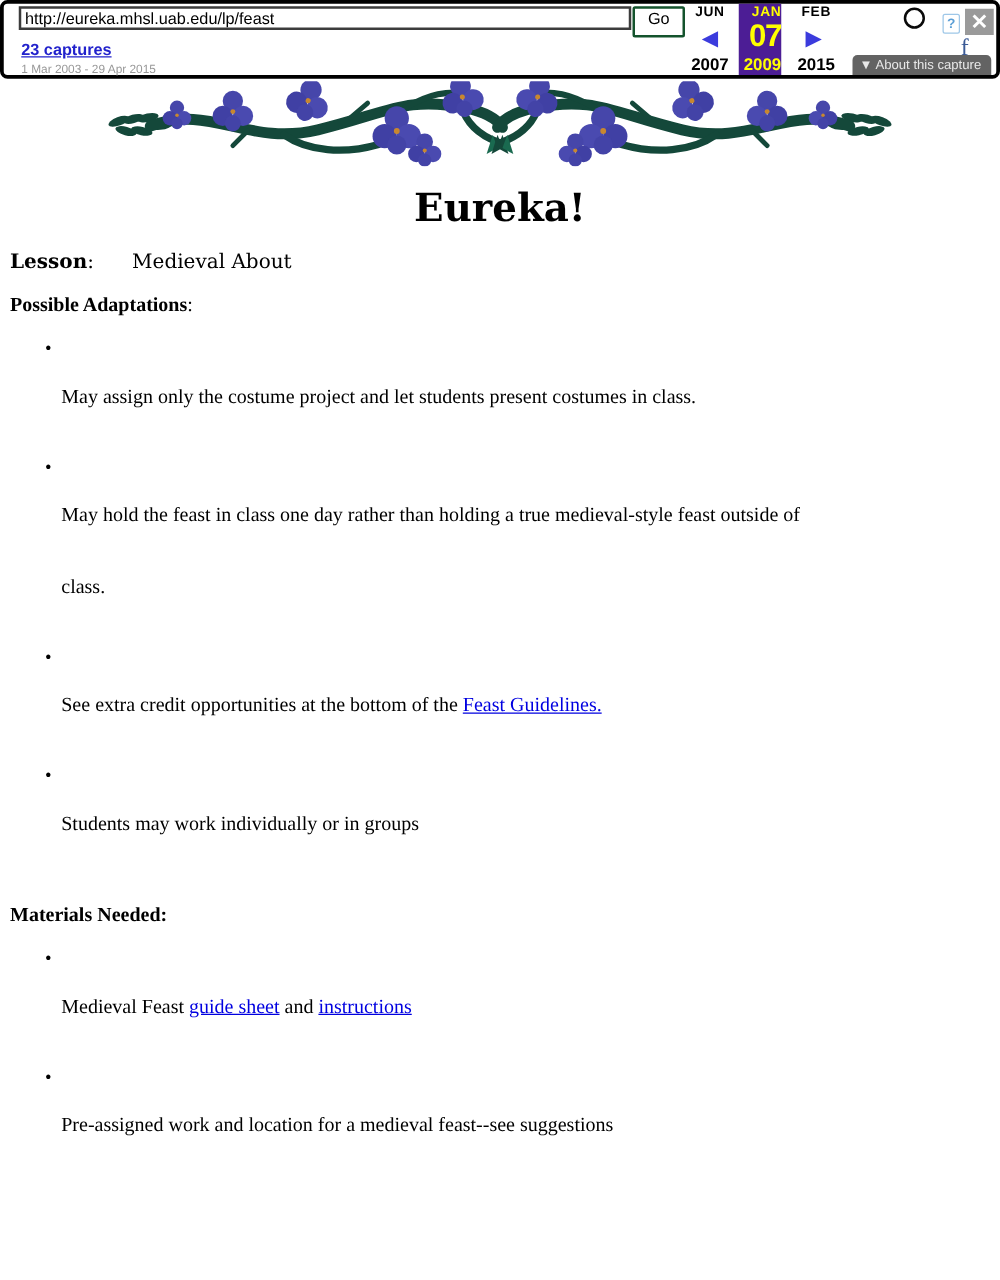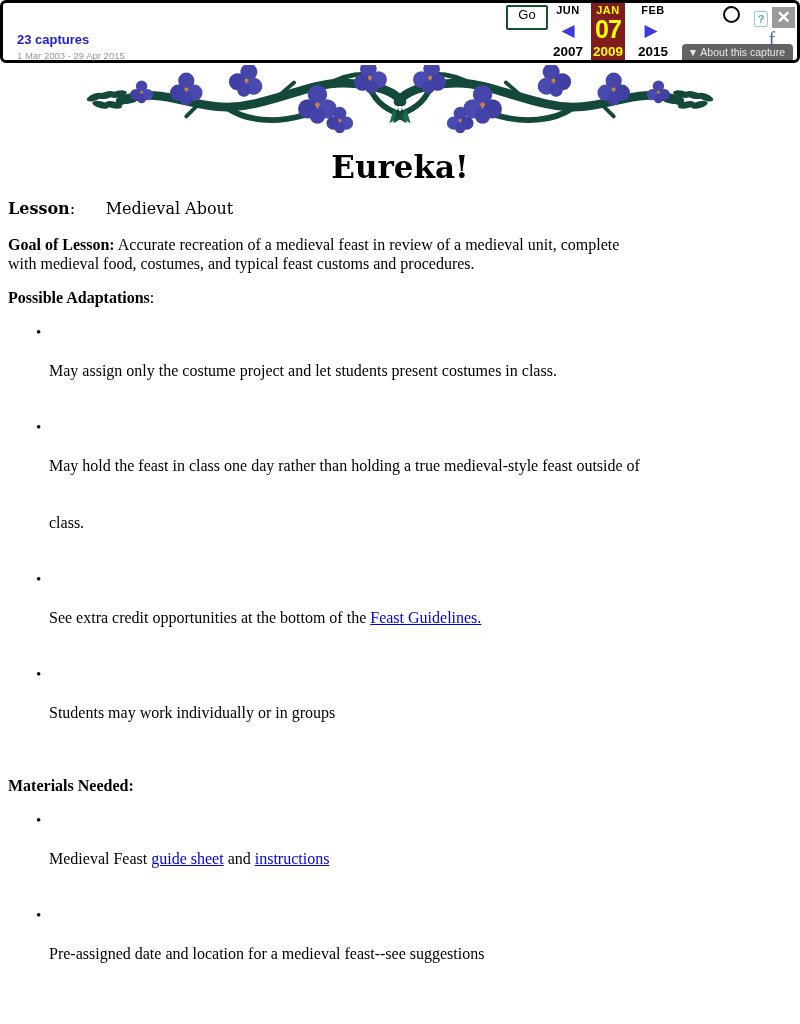--- a/index.html
+++ b/index.html
@@ -4,29 +4,29 @@
 <style>
   html,body{margin:0;padding:0;background:#fff;}
   body{width:800px;height:1024px;overflow:hidden;font-family:"Liberation Sans",sans-serif;}
 
   
   .wb{position:relative;height:57px;background:#fff;border:3px solid #000;border-radius:6px;margin:0;}
   .wb-url{position:absolute;left:12px;top:2px;width:480px;height:15px;border:2px solid #3c3c3c;
           font-family:"Liberation Sans",sans-serif;font-size:13px;padding:0 3px;color:#000;background:#fff;}
   .wb-go{position:absolute;left:503px;top:2px;width:38px;height:21px;background:#fff;border:2px solid #14532d;
          font-size:13px;line-height:15px;text-align:center;cursor:pointer;border-radius:2px;}
-  .wb-cap{position:absolute;left:14px;top:29px;font-size:13px;font-weight:bold;color:#2222cc;cursor:pointer;}
+  .wb-cap{position:absolute;left:14px;top:29px;font-size:13px;font-weight:bold;color:#2222cc;text-decoration:underline;cursor:pointer;}
   .wb-range{position:absolute;left:14px;top:47px;font-size:9.5px;color:#999;}
   .wb-nav{position:absolute;left:545px;top:0;height:100%;display:flex;}
   .col{height:100%;position:relative;}
   .col .mon{position:absolute;top:1px;width:100%;font-size:11px;font-weight:bold;letter-spacing:.5px;}
   .col .arr{position:absolute;top:17px;width:100%;font-size:17px;color:#3b3bdd;line-height:22px;cursor:pointer;}
   .col .yr{position:absolute;bottom:1px;width:100%;font-size:13.5px;font-weight:bold;}
   .col-prev{width:40px;text-align:center;}
-  .col-cur{width:34px;background:#7f1d1d;color:#ff0;text-align:center;margin-left:3px;}
+  .col-cur{width:34px;background:#4c1d95;color:#ff0;text-align:right;margin-left:3px;}
   .col-cur .mon{color:#ff0;}
   .col-cur .day{position:absolute;top:12px;width:100%;font-size:25px;font-weight:bold;color:#ff0;letter-spacing:-1px;}
   .col-cur .yr{color:#ff0;}
   .col-next{width:46px;text-align:center;margin-left:3px;}
   .col-next .mon,.col-next .yr{padding-left:2px;}
   .wb-circle{position:absolute;right:57px;top:3px;width:13px;height:13px;border:2.5px solid #0a0a0a;border-radius:50%;}
   .wb-help{position:absolute;right:29px;top:8px;width:12px;height:14px;border:1px solid #9ec7e8;border-radius:2px;
            color:#5c9fd6;font-size:11px;font-weight:bold;text-align:center;line-height:14px;cursor:pointer;}
   .wb-close{position:absolute;right:2px;top:4px;width:23px;height:21px;background:#9a9a9a;color:#fff;
             font-size:17px;font-weight:bold;text-align:center;line-height:21px;cursor:pointer;}
@@ -86,20 +86,21 @@
       <path d="M330 44 l5 16 l-9 -5 z" fill="#14483a"></path>
     </g>
     <g id="border">
       <use href="#halfL"></use>
       <use href="#halfL" transform="translate(656,0) scale(-1,1)"></use>
     </g>
   </defs>
 </svg>
 
 <div class="wb">
+  <input class="wb-url" type="text" value="http://eureka.mhsl.uab.edu/lp/feast" style="">
   <div class="wb-go">Go</div>
   <a class="wb-cap">23 captures</a>
   <div class="wb-range">1 Mar 2003 - 29 Apr 2015</div>
 
   <div class="wb-nav">
     <div class="col col-prev">
       <div class="mon">JUN</div>
       <div class="arr">◀</div>
       <div class="yr">2007</div>
     </div>
@@ -129,24 +130,20 @@
 </div>
 
 <div class="title">
   <div>Eureka!</div>
 </div>
 
 <div class="page-body">
 
   <div class="pline wide mb17"><b>Lesson</b><span>:      Medieval About</span></div>
 
-  <div class="mb15">
-    <div class="pline"><b>Goal of Lesson:</b><span> Accurate recreation of a medieval feast in review of a medieval unit, complete</span></div>
-    <div class="pline"><span>with medieval food, costumes, and typical feast customs and procedures.</span></div>
-  </div>
 
   <div class="pline mb16"><b>Possible Adaptations</b><span>:</span></div>
 
   <ul class="blist">
     <li>
       <div class="pline"><span>May assign only the costume project and let students present costumes in class.</span></div>
     </li>
     <li>
       <div class="pline"><span>May hold the feast in class one day rather than holding a true medieval-style feast outside of</span></div>
       <div class="pline"><span>class.</span></div>
@@ -159,18 +156,18 @@
     </li>
   </ul>
 
   <div class="pline mb16"><b>Materials Needed:</b></div>
 
   <ul class="blist">
     <li>
       <div class="pline"><span>Medieval Feast </span><a class="lnk">guide sheet</a><span> and </span><a class="lnk">instructions</a></div>
     </li>
     <li>
-      <div class="pline"><span>Pre-assigned date and location for a medieval feast--see suggestions</span></div>
+      <div class="pline"><span>Pre-assigned work and location for a medieval feast--see suggestions</span></div>
     </li>
 
   </ul>
 
 </div>
 
 </body></html>

